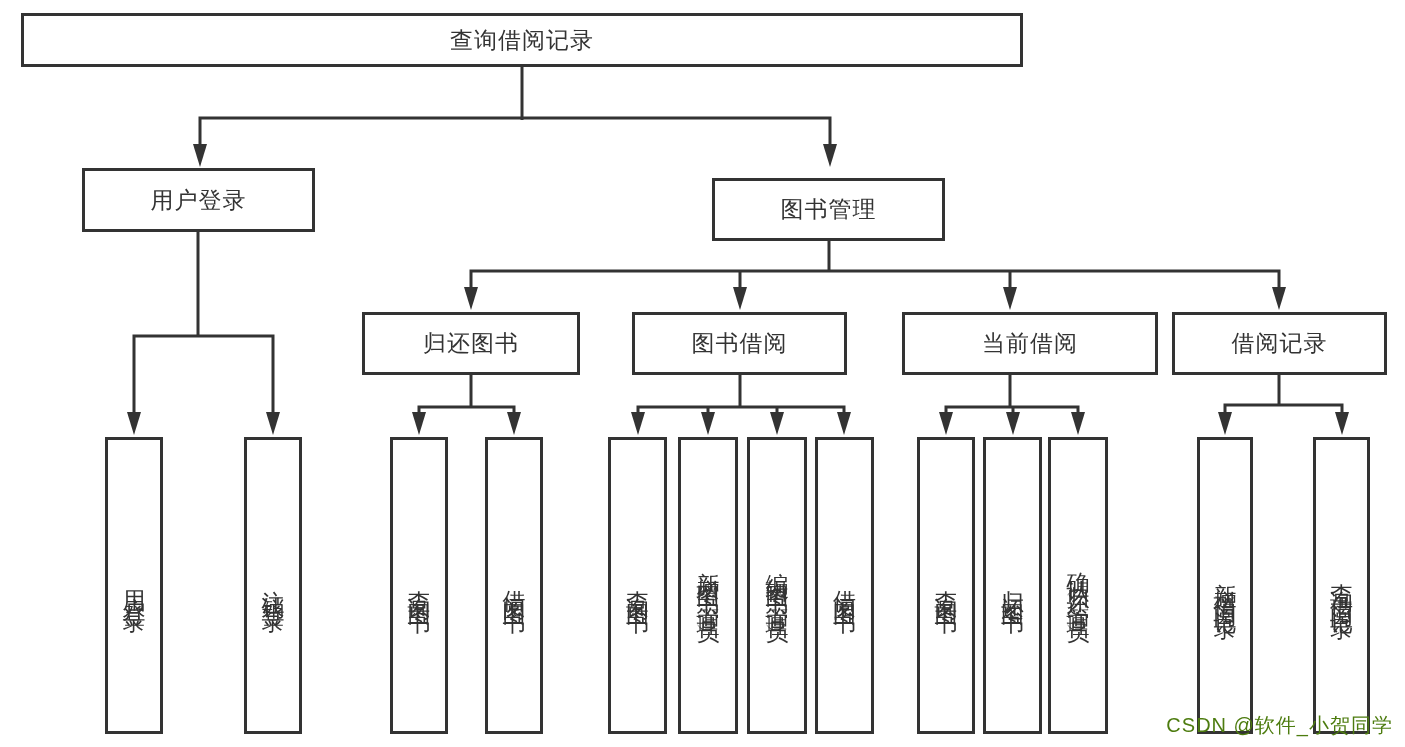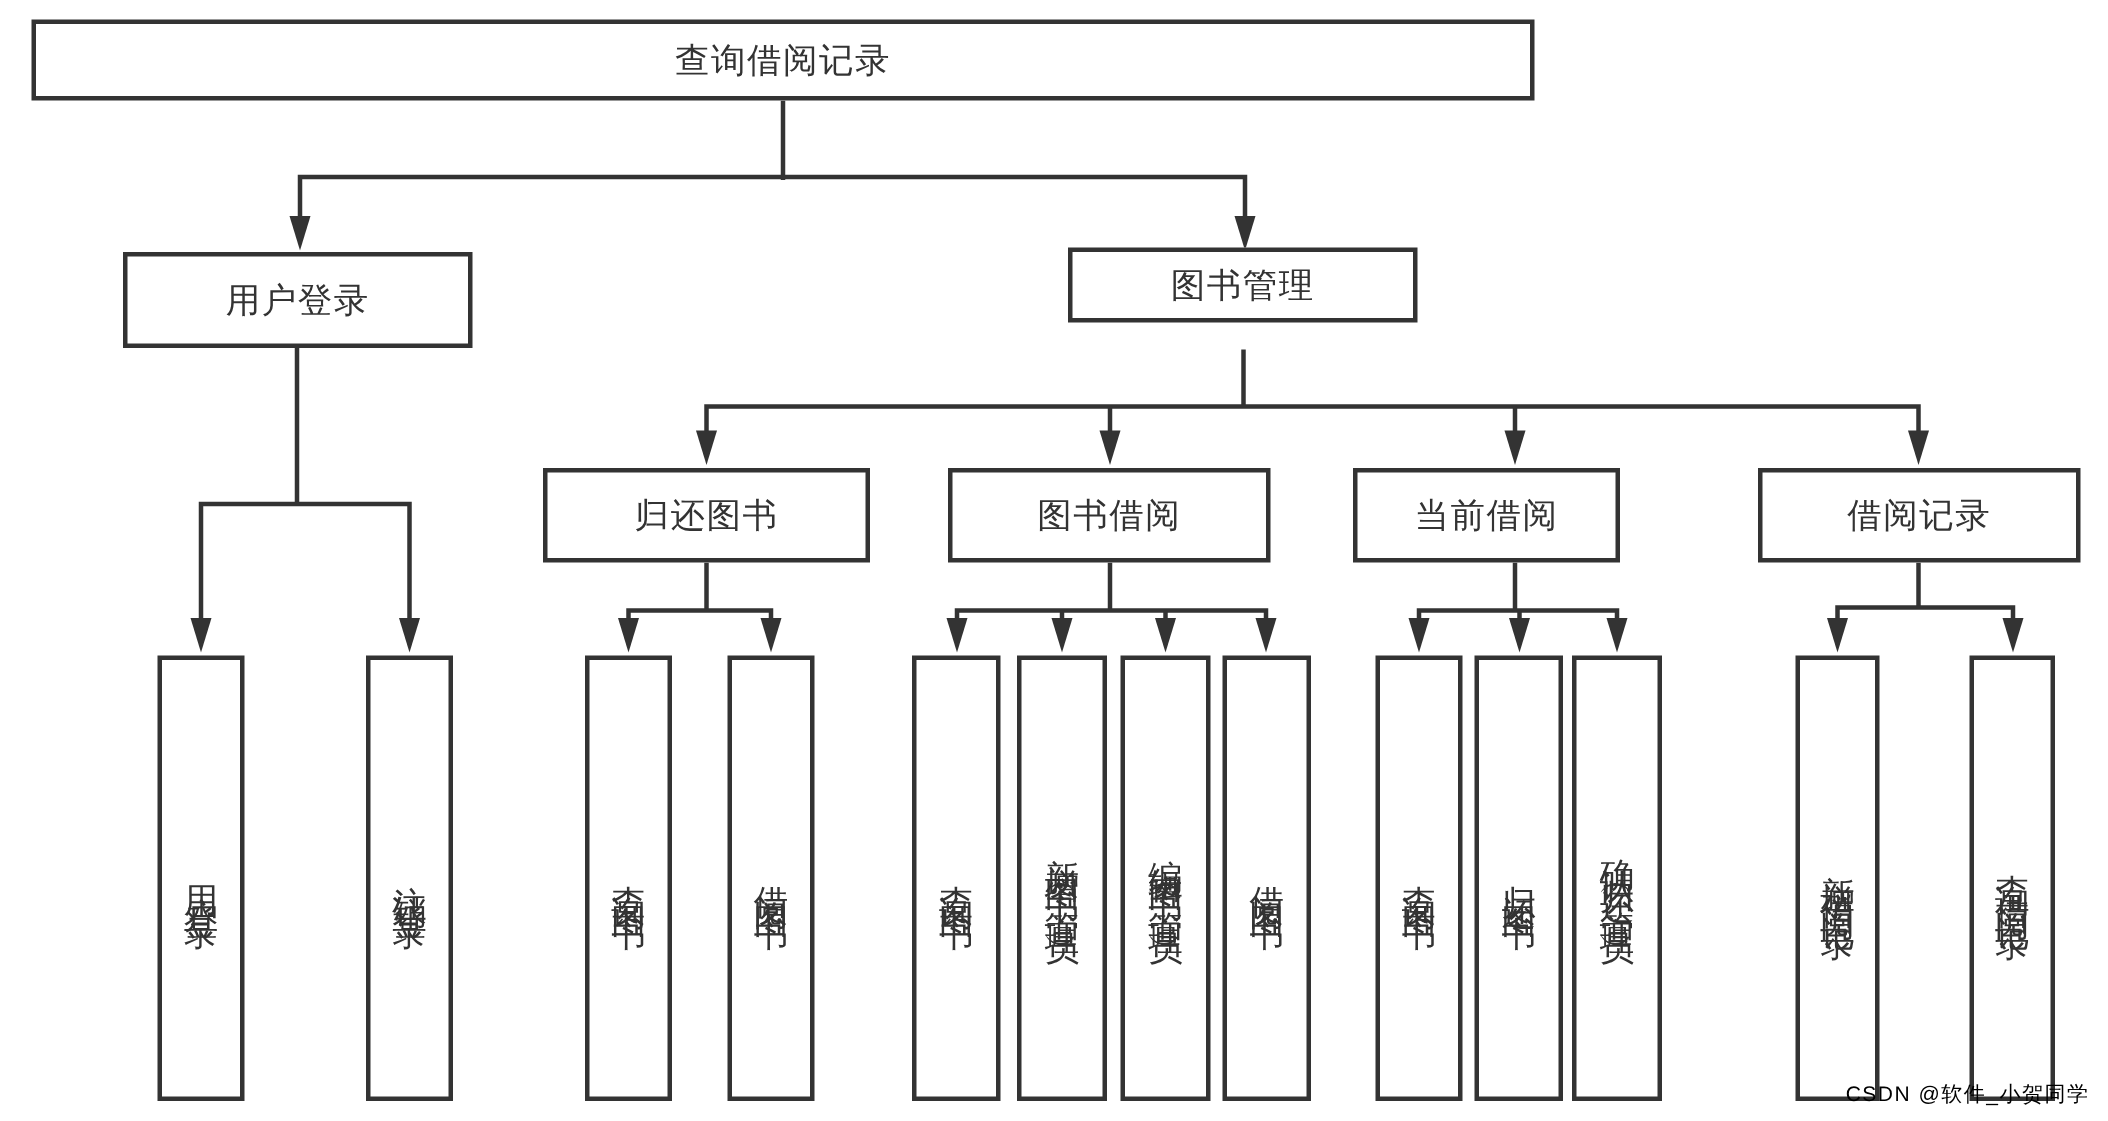--- a/index.html
+++ b/index.html
@@ -35,46 +35,46 @@
     writing-mode: vertical-rl;
     text-orientation: mixed;
     font-size: 23px;
     letter-spacing: 7px;
     line-height: 1;
     white-space: nowrap;
   }
   
   .n-root { left: 21px;   top: 13px;  width: 1002px; height: 54px; }
   .n-l1a  { left: 82px;   top: 168px; width: 233px;  height: 64px; }
-  .n-l1b  { left: 712px;  top: 165px; width: 233px;  height: 50px; }
+  .n-l1b  { left: 712px;  top: 178px; width: 233px;  height: 63px; }
   .n-l2a  { left: 362px;  top: 312px; width: 218px;  height: 63px; }
   .n-l2b  { left: 632px;  top: 312px; width: 215px;  height: 63px; text-align: center; }
-  .n-l2c  { left: 902px;  top: 312px; width: 178px;  height: 63px; }
+  .n-l2c  { left: 902px;  top: 312px; width: 256px;  height: 63px; }
   .n-l2d  { left: 1172px; top: 312px; width: 215px;  height: 63px; }
   .leaf   { top: 437px; height: 297px; }
   .n-f0  { left: 105px;  width: 58px; }
   .n-f1  { left: 244px;  width: 58px; }
   .n-f2  { left: 390px;  width: 58px; }
   .n-f3  { left: 485px;  width: 58px; }
   .n-f4  { left: 608px;  width: 59px; }
   .n-f5  { left: 678px;  width: 60px; }
   .n-f6  { left: 747px;  width: 60px; }
   .n-f7  { left: 815px;  width: 59px; }
   .n-f8  { left: 917px;  width: 58px; }
   .n-f9  { left: 983px;  width: 59px; }
   .n-f10 { left: 1048px; width: 60px; }
   .n-f11 { left: 1197px; width: 56px; }
   .n-f12 { left: 1313px; width: 57px; }
   .watermark {
     position: absolute;
     right: 12px;
     bottom: 8px;
-    font-size: 14px;
+    font-size: 20px;
     letter-spacing: 1px;
-    color: #000000;
+    color: #4d7c0f;
     white-space: nowrap;
   }
 </style>
 </head>
 <body>
 
 <div class="canvas">
 
   <svg class="connectors" viewBox="0 0 1405 747" xmlns="http://www.w3.org/2000/svg">
     <g stroke="#333333" stroke-width="3" fill="none">

